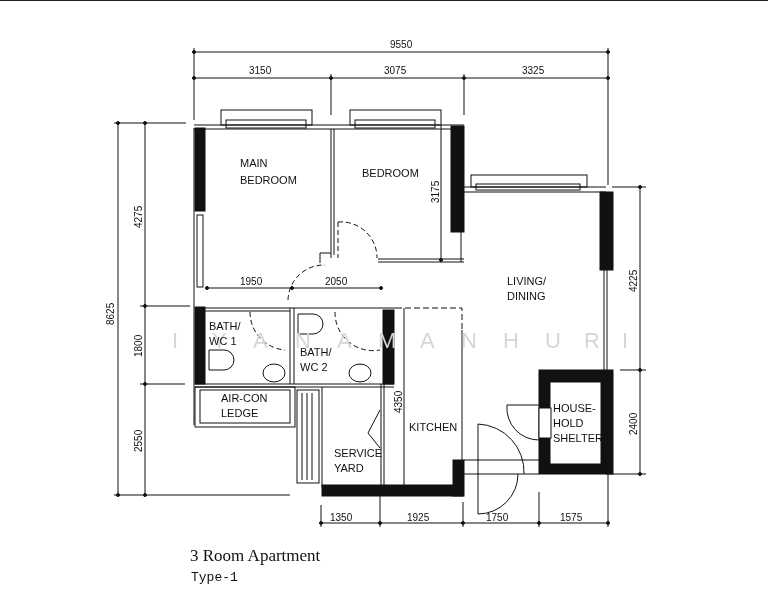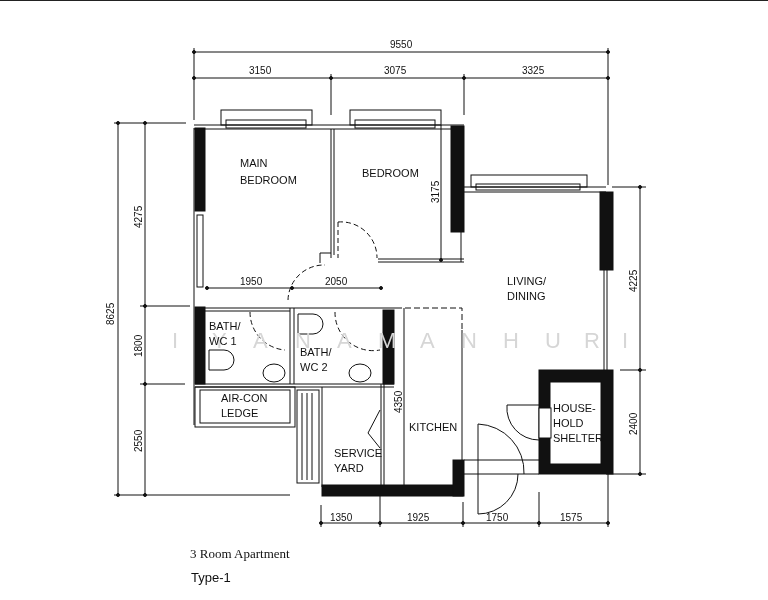--- a/index.html
+++ b/index.html
@@ -2,22 +2,22 @@
 <html><head>
 <meta charset="utf-8">
 <style>
   html, body { margin:0; padding:0; background:#ffffff; }
   body { width:768px; height:600px; position:relative; overflow:hidden; font-family:"Liberation Sans", sans-serif; }
   .topbar { position:absolute; left:0; top:0; width:768px; height:1px; background:#222; }
   svg.plan { position:absolute; left:0; top:0; }
   .lbl { font-family:"Liberation Sans", sans-serif; font-size:11px; fill:#111; }
   .dim { font-family:"Liberation Sans", sans-serif; font-size:10px; fill:#111; }
   .wm { font-family:"Liberation Sans", sans-serif; font-size:22px; fill:#d6d6d6; }
-  .title { position:absolute; left:190px; top:546px; font-family:"Liberation Serif", serif; font-size:13px; color:#111; }
-  .subtitle { position:absolute; left:191px; top:570px; font-family:Liberation Sans, sans-serif; font-size:13px; color:#111; }
+  .title { position:absolute; left:190px; top:546px; font-family:"Liberation Serif", serif; font-size:17px; color:#111; }
+  .subtitle { position:absolute; left:191px; top:570px; font-family:Liberation Mono, monospace; font-size:13px; color:#111; }
 </style>
 </head>
 <body>
 
 <div class="topbar"></div>
 
 <svg class="plan" width="768" height="600" viewBox="0 0 768 600" fill="none" stroke="#111" stroke-width="1">
 
   <g>
     <line x1="194" y1="52" x2="608" y2="52"></line>

